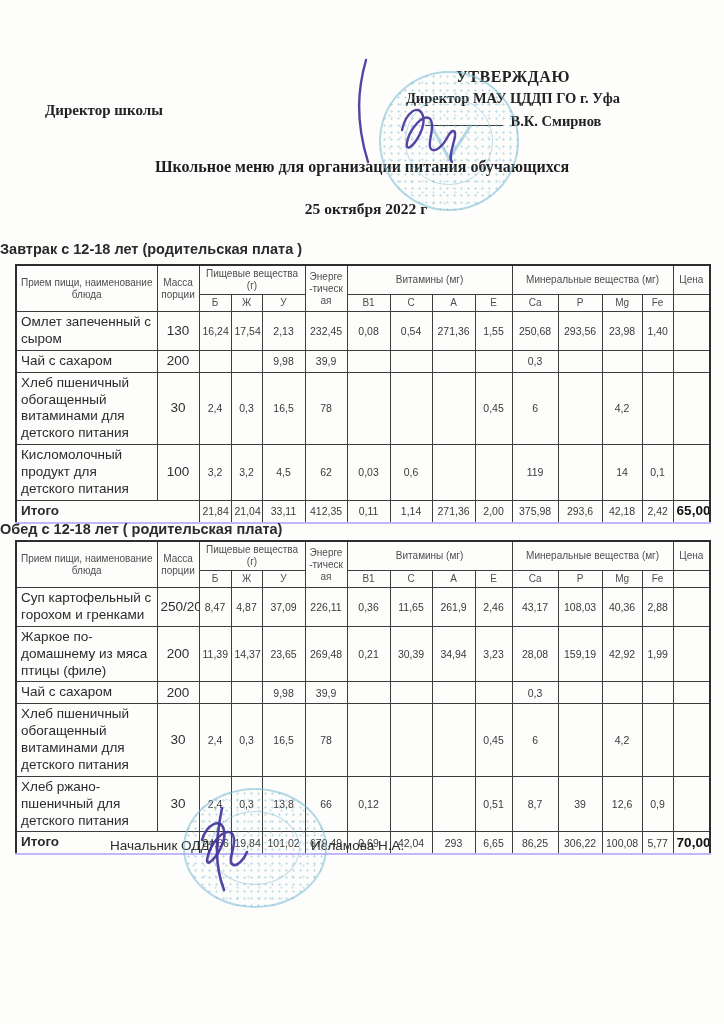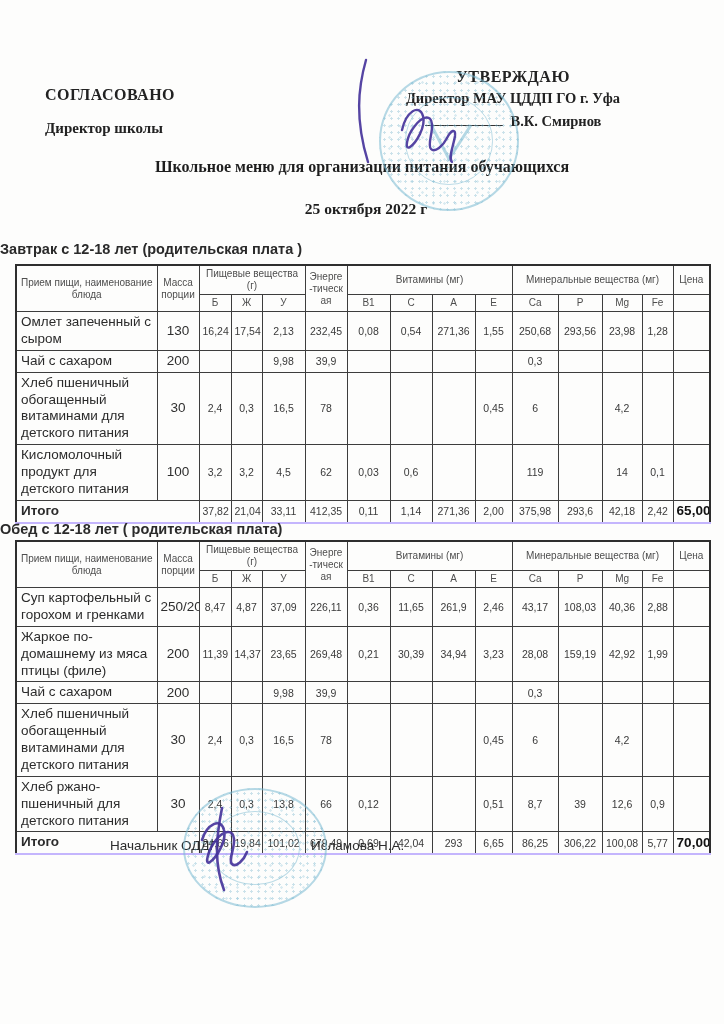--- a/index.html
+++ b/index.html
@@ -73,21 +73,20 @@
   .sig-top{left:350px;top:56px;}
   .sig-bottom{left:188px;top:802px;}
   .sig-bottom path{stroke-width:2.6;}
 </style>
 </head>
 <body>
 
 <div class="page">
 
   <div class="agreed">
-    <div class="agreed-title">СОГЛАСОВАНО</div>
     <div class="agreed-role">Директор школы</div>
   </div>
 
   <div class="approved">
     <div class="approved-title">УТВЕРЖДАЮ</div>
     <div class="approved-role">Директор МАУ ЦДДП ГО г. Уфа</div>
     <div class="approved-sign-line"><span class="sign-underline"></span><span>В.К. Смирнов</span></div>
   </div>
 
   <div class="doc-title">Школьное меню для организации питания обучающихся</div>
@@ -145,21 +144,21 @@
           <td>17,54</td>
           <td>2,13</td>
           <td>232,45</td>
           <td>0,08</td>
           <td>0,54</td>
           <td>271,36</td>
           <td>1,55</td>
           <td>250,68</td>
           <td>293,56</td>
           <td>23,98</td>
-          <td>1,28</td>
+          <td>1,40</td>
           <td></td>
         </tr>
         <tr>
           <td class="c-name">Чай с сахаром</td>
           <td class="c-mass">200</td>
           <td></td>
           <td></td>
           <td>9,98</td>
           <td>39,9</td>
           <td></td>
@@ -201,21 +200,21 @@
           <td></td>
           <td></td>
           <td>119</td>
           <td></td>
           <td>14</td>
           <td>0,1</td>
           <td></td>
         </tr>
         <tr class="total-row">
           <td colspan="2" class="c-name total-label">Итого</td>
-          <td>37,82</td>
+          <td>21,84</td>
           <td>21,04</td>
           <td>33,11</td>
           <td>412,35</td>
           <td>0,11</td>
           <td>1,14</td>
           <td>271,36</td>
           <td>2,00</td>
           <td>375,98</td>
           <td>293,6</td>
           <td>42,18</td>

